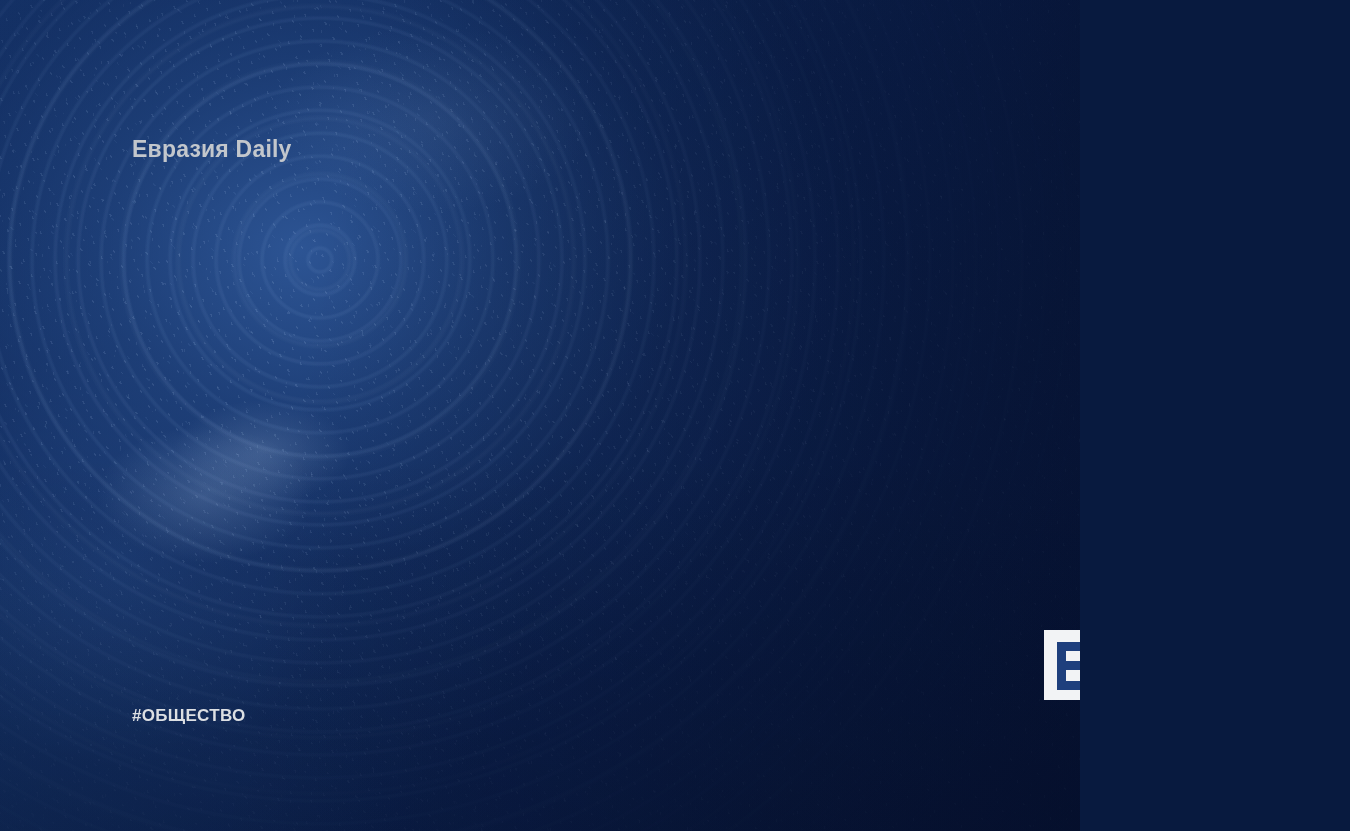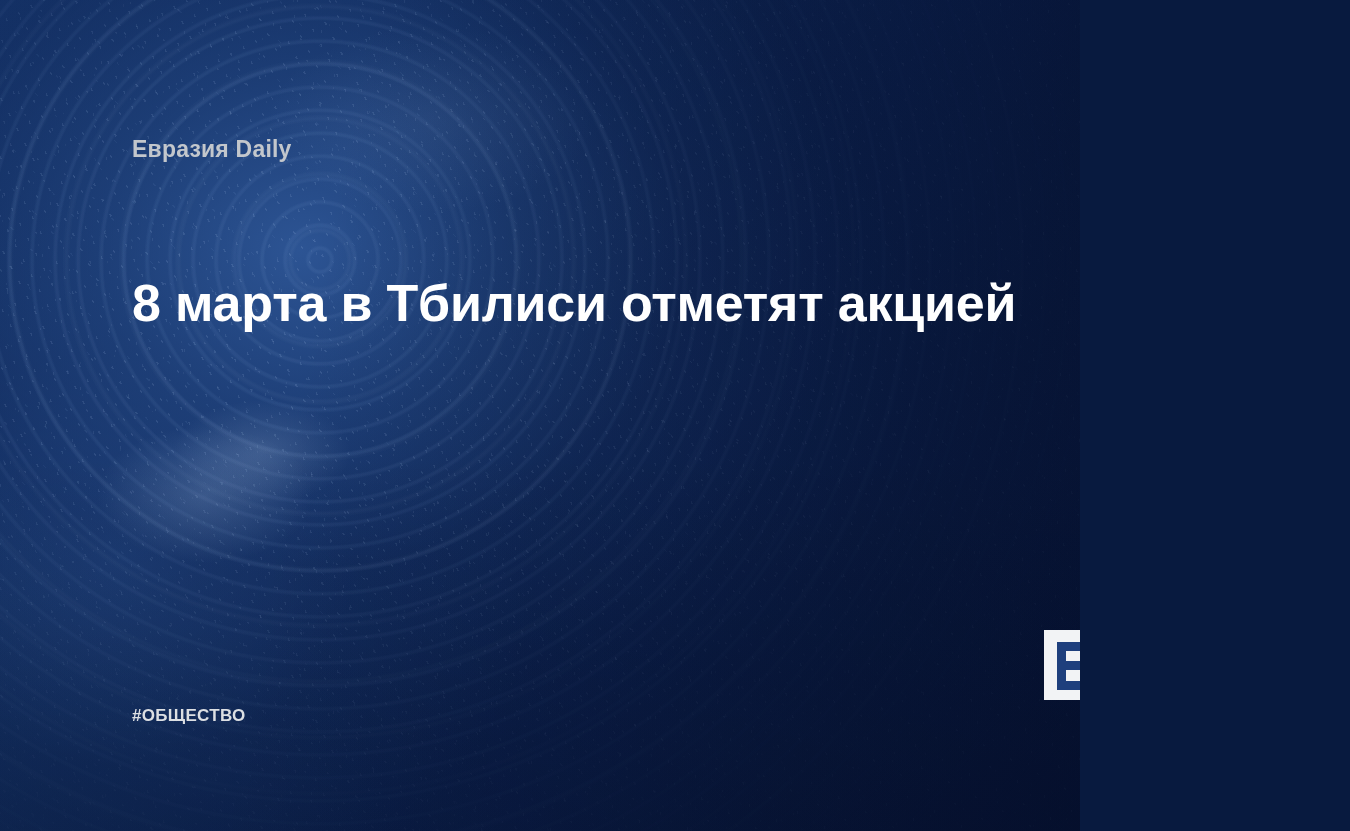--- a/index.html
+++ b/index.html
@@ -179,21 +179,20 @@
 
     <div class="bg-glow"></div>
     <div class="bg-vignette"></div>
   </div>
 
   <div class="content">
 
     <div class="brand">Евразия Daily</div>
 
     <div class="headline">
-      <span class="hl-line">8 марта в Тбилиси отметят акцией</span>
     </div>
 
     <div class="tag">#ОБЩЕСТВО</div>
 
     <div class="logo">
       <div class="logo-tile tile-e"></div>
       <div class="logo-tile tile-a"></div>
       <div class="logo-tile tile-d-top"></div>
       <div class="logo-tile tile-d-bot"></div>
 

